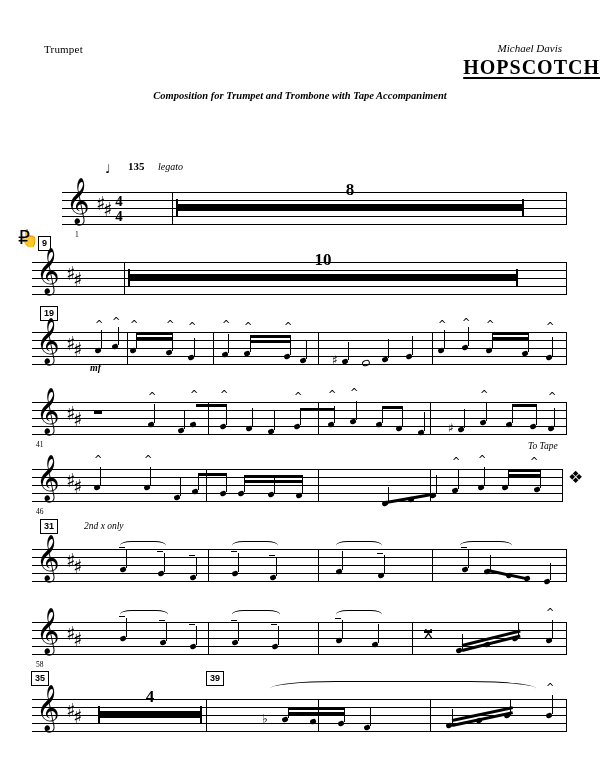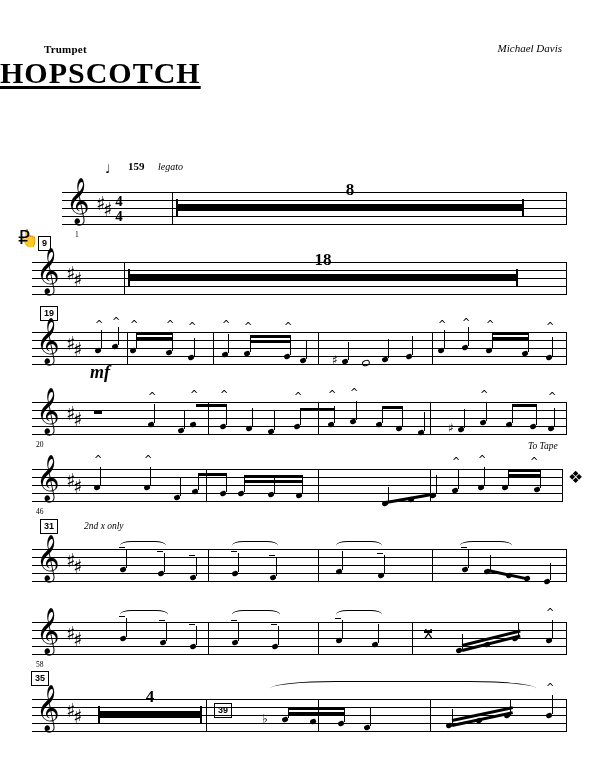--- a/index.html
+++ b/index.html
@@ -21,40 +21,40 @@
     width: 600px;
     height: 767px;
     background: #fff;
   }
   
   .part-label {
     position: absolute;
     left: 44px;
     top: 43px;
     font-family: "Liberation Serif", serif;
-    font-weight: bold;
+    font-weight: normal;
     font-size: 11px;
     letter-spacing: .2px;
   }
   .composer {
     position: absolute;
     right: 38px;
     top: 42px;
     font-family: "Liberation Serif", serif;
     font-style: italic;
     font-size: 11px;
   }
   .title {
     position: absolute;
     left: 0; right: 0;
     top: 56px;
-    text-align: left;
+    text-align: right;
     font-family: "Liberation Serif", serif;
     font-weight: bold;
-    font-size: 30px;
+    font-size: 20px;
     letter-spacing: 1px;
     text-decoration: underline;
     text-underline-offset: 3px;
   }
   .subtitle {
     position: absolute;
     left: 0; right: 0;
     top: 90px;
     text-align: center;
     font-family: "Liberation Serif", serif;
@@ -167,21 +167,21 @@
   .tempo-note {
     position: absolute;
     font-family: "DejaVu Sans", sans-serif;
     font-size: 12px;
   }
   .dynamic {
     position: absolute;
     font-family: "Liberation Serif", serif;
     font-style: italic;
     font-weight: bold;
-    font-size: 18px;
+    font-size: 10px;
   }
   .textmark {
     position: absolute;
     font-family: "Liberation Serif", serif;
     font-style: italic;
     font-size: 9.5px;
   }
   .segno, .coda {
     position: absolute;
     font-family: "DejaVu Sans", sans-serif;
@@ -253,25 +253,26 @@
   }
 </style>
 </head>
 <body>
 
 <div class="page">
 
   <div class="part-label">Trumpet</div>
   <div class="composer">Michael Davis</div>
   <div class="title">HOPSCOTCH</div>
+  <div class="subtitle">Composition for Trumpet and Trombone with Tape Accompaniment</div>
 
   <div class="system" style="top:178px;height:60px;">
 
     <span class="tempo-note" style="left:105px;top:-16px;">♩</span>
-    <span class="tempo-num" style="left:128px;top:-18px;">159</span>
+    <span class="tempo-num" style="left:128px;top:-18px;">135</span>
     <span class="tempo-word" style="left:158px;top:-17px;">legato</span>
 
     <div class="staff" style="left:62px;width:505px;top:14px;">
       <div class="line l0"></div>
         <div class="line l1"></div>
         <div class="line l2"></div>
         <div class="line l3"></div>
         <div class="line l4"></div>
     </div>
     <span class="clef" style="left:66px;top:2px;">𝄞</span>
@@ -302,21 +303,21 @@
         <div class="line l3"></div>
         <div class="line l4"></div>
     </div>
     <span class="clef" style="left:36px;top:2px;">𝄞</span>
     <span class="keysig" style="left:66px;top:16px;">♯</span>
     <span class="keysig" style="left:73px;top:22px;">♯</span>
 
     <div class="mm-rest" style="left:128px;top:26px;width:390px;"></div>
     <div class="mm-cap" style="left:128px;top:21px;"></div>
     <div class="mm-cap" style="left:516px;top:21px;"></div>
-    <div class="mm-num" style="left:298px;top:2px;width:50px;">18</div>
+    <div class="mm-num" style="left:298px;top:2px;width:50px;">10</div>
 
     <div class="barline" style="left:566px;top:14px;"></div>
     <div class="barline" style="left:124px;top:14px;"></div>
   </div>
 
   <div class="system" style="top:318px;height:66px;">
     <div class="rehearsal" style="left:40px;top:-12px;">19</div>
 
     <div class="staff" style="left:32px;width:535px;top:14px;">
       <div class="line l0"></div>
@@ -474,21 +475,21 @@
     <div class="beam" style="left:512px;top:16px;width:24px;"></div>
     <div class="nh" style="left:506px;top:34px;"></div>
     <div class="stem" style="left:512px;top:16px;height:19px;"></div>
     <div class="nh" style="left:530px;top:36px;"></div>
     <div class="stem" style="left:536px;top:16px;height:21px;"></div>
 
     <div class="nh" style="left:548px;top:38px;"></div>
     <div class="stem" style="left:554px;top:20px;height:19px;"></div>
     <span class="accent" style="left:548px;top:4px;">^</span>
 
-    <span class="measnum" style="left:36px;top:52px;">20</span>
+    <span class="measnum" style="left:36px;top:52px;">41</span>
   </div>
 
   <div class="system" style="top:455px;height:70px;">
     <span class="textmark" style="left:528px;top:-14px;">To Tape</span>
     <span class="coda" style="left:568px;top:14px;">❖</span>
 
     <div class="staff" style="left:32px;width:530px;top:14px;">
       <div class="line l0"></div>
         <div class="line l1"></div>
         <div class="line l2"></div>
@@ -684,21 +685,21 @@
 
     <div class="nh" style="left:546px;top:30px;"></div>
     <div class="stem" style="left:552px;top:12px;height:19px;"></div>
     <span class="accent" style="left:546px;top:0px;">^</span>
 
     <span class="measnum" style="left:36px;top:52px;">58</span>
   </div>
 
   <div class="system" style="top:685px;height:60px;">
     <div class="rehearsal" style="left:31px;top:-14px;">35</div>
-    <div class="rehearsal" style="left:214px;top:-14px;margin-top:32px;">39</div>
+    <div class="rehearsal" style="left:206px;top:-14px;">39</div>
 
     <div class="staff" style="left:32px;width:535px;top:14px;">
       <div class="line l0"></div>
         <div class="line l1"></div>
         <div class="line l2"></div>
         <div class="line l3"></div>
         <div class="line l4"></div>
     </div>
     <span class="clef" style="left:36px;top:2px;">𝄞</span>
     <span class="keysig" style="left:66px;top:16px;">♯</span>

